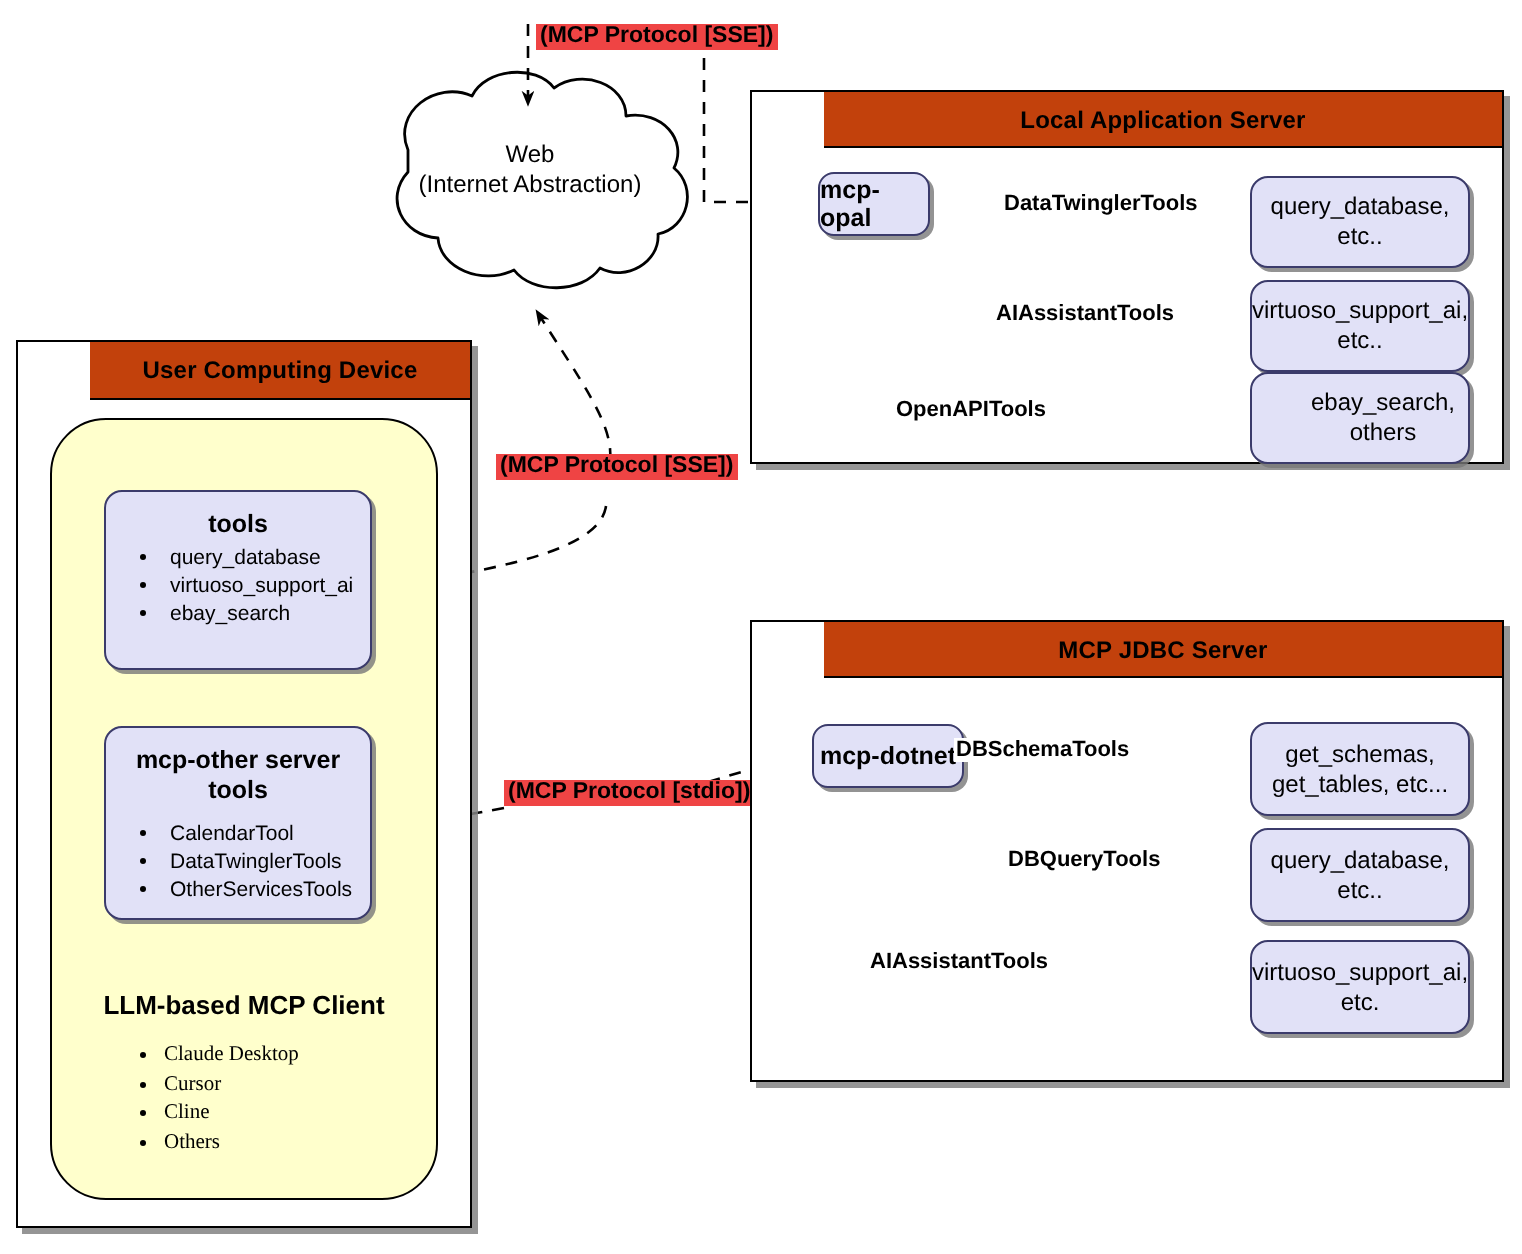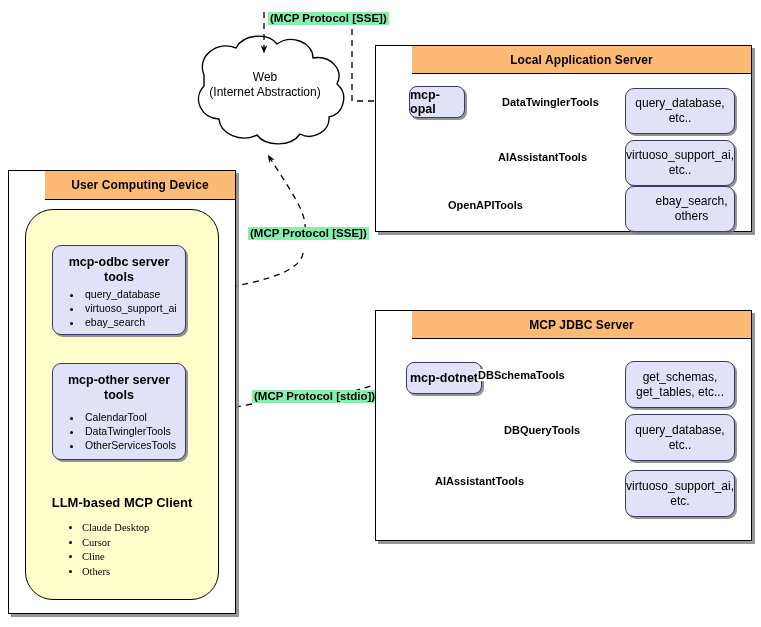--- a/index.html
+++ b/index.html
@@ -22,21 +22,21 @@
   }
   .abs { position: absolute; box-sizing: border-box; }
 
   
   .panel {
     border: 1px solid #000000;
     background: #ffffff;
     box-shadow: 3px 3px 0 0 rgba(130,130,130,0.85);
   }
   .panel-header {
-    background: #fdba74;
+    background: #c2410c;
     border-bottom: 1px solid #000000;
     font-weight: bold;
     font-size: 12px;
     color: #000000;
     display: flex;
     align-items: center;
     justify-content: center;
     letter-spacing: 0.1px;
     margin-left: 36px;
   }
@@ -116,21 +116,21 @@
     white-space: nowrap;
     background: #ffffff;
     padding: 0 1px;
     line-height: 12px;
   }
   .proto-label {
     font-size: 11.5px;
     font-weight: bold;
     color: #000000;
     white-space: nowrap;
-    background: #86efac;
+    background: #ef4444;
     padding: 0 2px;
     line-height: 13px;
   }
   .cloud-label {
     font-size: 12px;
     color: #000000;
     text-align: center;
     line-height: 15px;
     white-space: nowrap;
   }
@@ -230,21 +230,20 @@
 
 <div class="abs proto-label" style="left:252px; top:390px;">(MCP Protocol [stdio])</div>
 
 <div class="abs panel" style="left:8px; top:170px; width:228px; height:444px;">
   <div class="panel-header" style="height:28px;">User Computing Device</div>
 </div>
 
 <div class="abs round-yellow" style="left:25px; top:209px; width:194px; height:391px;"></div>
 
 <div class="abs lav" style="left:52px; top:245px; width:134px; height:90px; padding-top:9px;">
-  <div class="lav-title">mcp-odbc server</div>
   <div class="lav-title">tools</div>
   <ul class="lav-list" style="margin-top:2px;">
     <li>query_database</li>
     <li>virtuoso_support_ai</li>
     <li>ebay_search</li>
   </ul>
 </div>
 
 <div class="abs lav" style="left:52px; top:363px; width:134px; height:97px; padding-top:9px;">
   <div class="lav-title">mcp-other server</div>

